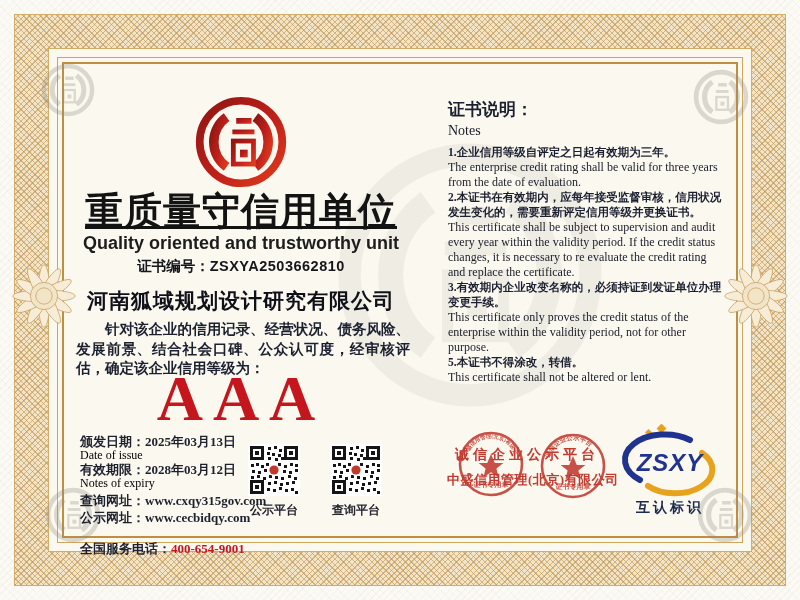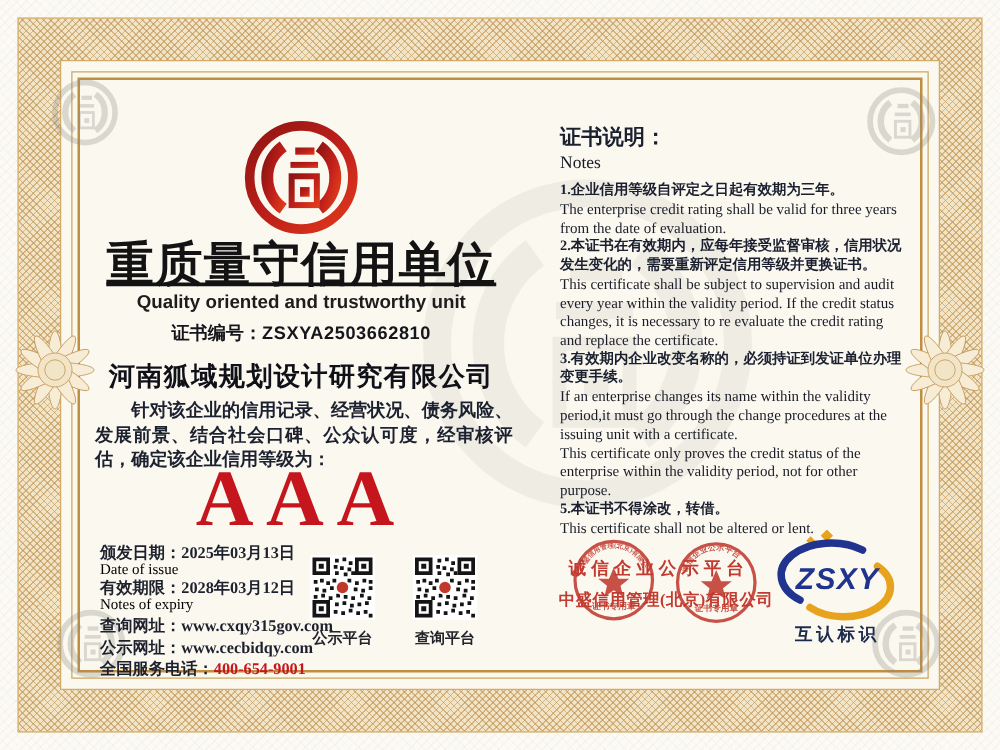--- a/index.html
+++ b/index.html
@@ -19,21 +19,21 @@
   .band-cut{position:absolute;inset:48px;background:#fbf8f0;border:1px solid #d3ac68;}
   .frame1{position:absolute;inset:57px;border:1px solid #cda55d;pointer-events:none;}
   .frame2{position:absolute;inset:62px;border:2px solid #c08e3f;pointer-events:none;}
   
   .wm{color:#8f8d86;}
   
   .logo{left:193px;top:94px;width:96px;height:96px;}
   .title{left:56px;top:186px;width:370px;text-align:center;font-family:"Liberation Sans",sans-serif;
          font-weight:900;font-size:38px;letter-spacing:1px;color:#131313;text-decoration:underline;}
   .subtitle{left:56px;top:233px;width:370px;text-align:center;font-family:"Liberation Sans",sans-serif;
-            font-weight:bold;font-size:15px;color:#1d1d1d;}
+            font-weight:bold;font-size:18px;color:#1d1d1d;}
   .certno{left:56px;top:257px;width:370px;text-align:center;font-size:14.5px;color:#15151c;}
   .certno b{font-family:Liberation Serif, serif;}
   .certno .num{font-family:"Liberation Sans",sans-serif;font-weight:bold;letter-spacing:.5px;}
   .company{left:56px;top:287px;width:370px;text-align:center;font-weight:bold;font-size:21px;
            letter-spacing:1px;color:#101018;}
   .para{left:76px;top:320px;width:334px;font-size:14.5px;line-height:19.5px;font-weight:600;
         color:#1c2130;text-indent:2em;text-align:justify;}
   .grade{left:56px;top:362px;width:370px;text-align:center;font-weight:bold;font-size:64px;
          letter-spacing:10px;color:#c5161d;}
   .footer{left:80px;top:434px;width:200px;}
@@ -212,41 +212,40 @@
   <div class="abs company">河南狐域规划设计研究有限公司</div>
   <div class="abs grade">AAA</div>
 
   <div class="abs footer">
     <div class="cn"><span>颁发日期：</span><span>2025年03月13日</span></div>
     <div class="en">Date of issue</div>
     <div class="cn"><span>有效期限：</span><span>2028年03月12日</span></div>
     <div class="en">Notes of expiry</div>
     <div class="cn" style="margin-top:4px"><span>查询网址：</span><span>www.cxqy315gov.com</span></div>
     <div class="cn" style="margin-top:3px"><span>公示网址：</span><span>www.cecbidqy.com</span></div>
-    <div class="cn" style="margin-top:3px"><span>全国服务电话：</span><span class="red">400-654-9001</span></div>
+    <div class="cn" style="margin-top:17px"><span>全国服务电话：</span><span class="red">400-654-9001</span></div>
   </div>
 
   <svg class="abs qr qr1">
       <use href="#qrsym"></use>
     </svg>
   <svg class="abs qr qr2">
       <use href="#qrsym"></use>
     </svg>
   <div class="abs qrlab qrlab1">公示平台</div>
   <div class="abs qrlab qrlab2">查询平台</div>
 
   <div class="abs notes">
     <div class="hcn">证书说明：</div>
     <div class="hen">Notes</div>
     <div class="cn">1.企业信用等级自评定之日起有效期为三年。</div>
     <div class="en">The enterprise credit rating shall be valid for three years from the date of evaluation.</div>
     <div class="cn">2.本证书在有效期内，应每年接受监督审核，信用状况发生变化的，需要重新评定信用等级并更换证书。</div>
     <div class="en">This certificate shall be subject to supervision and audit every year within the validity period. If the credit status changes, it is necessary to re evaluate the credit rating and replace the certificate.</div>
     <div class="cn">3.有效期内企业改变名称的，必须持证到发证单位办理变更手续。</div>
-    <div class="en">If an enterprise changes its name within the validity period,it must go through the change procedures at the issuing unit with a certificate.</div>
     <div class="en">This certificate only proves the credit status of the enterprise within the validity period, not for other purpose.</div>
     <div class="cn">5.本证书不得涂改，转借。</div>
     <div class="en">This certificate shall not be altered or lent.</div>
   </div>
 
   <svg class="abs seal seal1" viewBox="0 0 68 68">
     <defs>
         <path id="arc1" d="M 10 26 A 25 25 0 0 1 58 26"></path>
       </defs>
     <circle cx="34" cy="34" r="31" fill="none" stroke="#c23a30" stroke-width="2.6"></circle>

